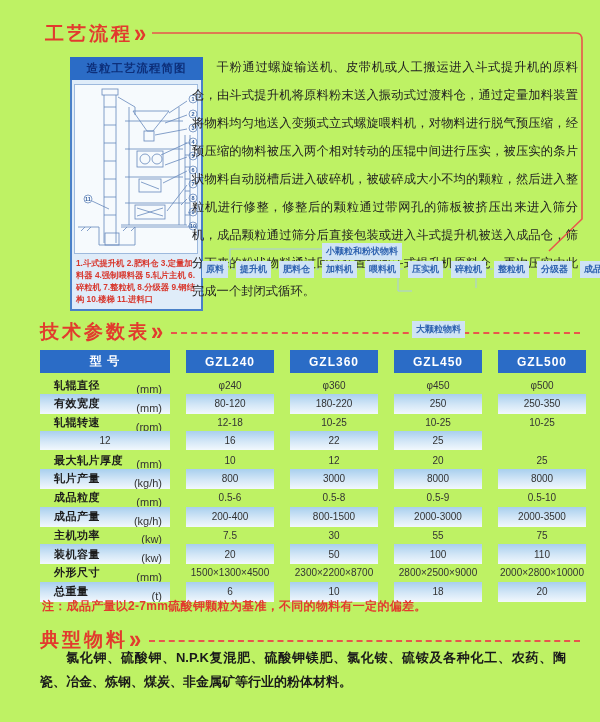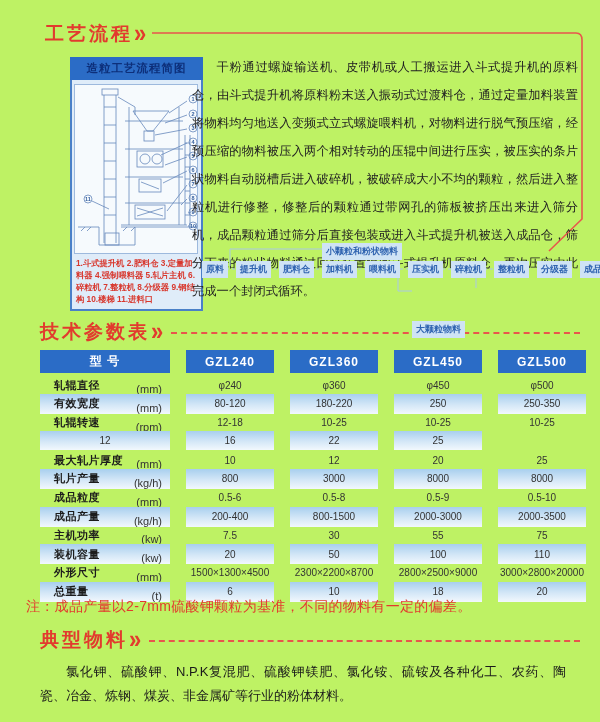--- a/index.html
+++ b/index.html
@@ -38,25 +38,25 @@
   .ptable{position:absolute;left:40px;top:350px;width:514px;}
   .trow{display:grid;grid-template-columns:130px 88px 88px 88px 88px;column-gap:16px;height:18.8px;align-items:stretch;}
   .trow.thead{height:23px;margin-bottom:2px;}
   .cell{display:flex;align-items:center;justify-content:center;}
   .thead .cell{background:#2b6cc6;color:#fff;font-weight:bold;font-size:12px;letter-spacing:1px;}
   .cell.lbl{justify-content:space-between;padding:0 8px 0 14px;}
   .lname{font-size:11px;font-weight:bold;color:#1c1c1c;letter-spacing:0.5px;white-space:nowrap;}
   .lunit{font-size:11px;color:#333;margin-top:8px;}
   .cell.val{font-size:10px;color:#333;white-space:nowrap;}
   .trow.stripe .cell{background:linear-gradient(180deg,#a8cfee 0%,#d4e7f7 55%,#f2f8fd 100%);}
-  .table-note{position:absolute;left:26px;top:598px;color:#e23b2e;font-size:14px;font-weight:normal;letter-spacing:0.3px;}
-
-  
-  .materials-text{position:absolute;left:40px;top:660px;width:526px;font-size:13px;line-height:24px;
-    color:#1a1a1a;font-weight:normal;text-align:justify;text-indent:2em;}
+  .table-note{position:absolute;left:42px;top:598px;color:#e23b2e;font-size:12px;font-weight:bold;letter-spacing:0.3px;}
+
+  
+  .materials-text{position:absolute;left:40px;top:646px;width:526px;font-size:13px;line-height:24px;
+    color:#1a1a1a;font-weight:bold;text-align:justify;text-indent:2em;}
 </style>
 </head>
 <body>
 
 <div class="page">
 
   <svg class="overlay" width="600" height="722">
     <path d="M152,33 H576 Q582,33 582,40 V219 L549,251" fill="none" stroke="#e8564c" stroke-width="1.6"></path>
   </svg>
 
@@ -305,21 +305,21 @@
           <div class="cell val">110</div>
         </div>
         <div class="trow">
           <div class="cell lbl">
             <span class="lname">外形尺寸</span>
             <span class="lunit">(mm)</span>
           </div>
           <div class="cell val">1500×1300×4500</div>
           <div class="cell val">2300×2200×8700</div>
           <div class="cell val">2800×2500×9000</div>
-          <div class="cell val">3000×2800×20000</div>
+          <div class="cell val">2000×2800×10000</div>
         </div>
         <div class="trow stripe">
           <div class="cell lbl">
             <span class="lname">总重量</span>
             <span class="lunit">(t)</span>
           </div>
           <div class="cell val">6</div>
           <div class="cell val">10</div>
           <div class="cell val">18</div>
           <div class="cell val">20</div>

